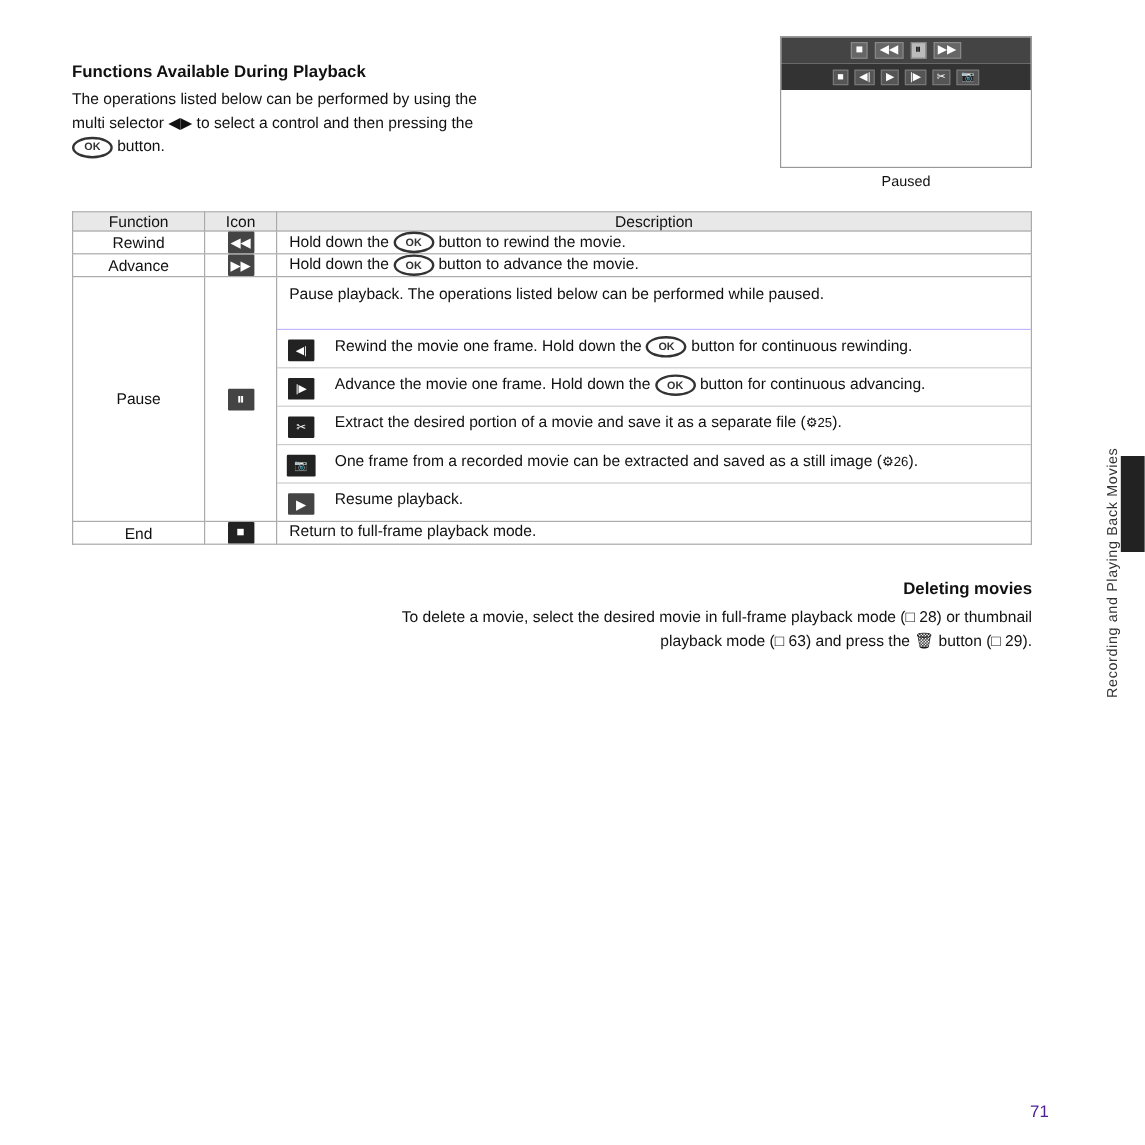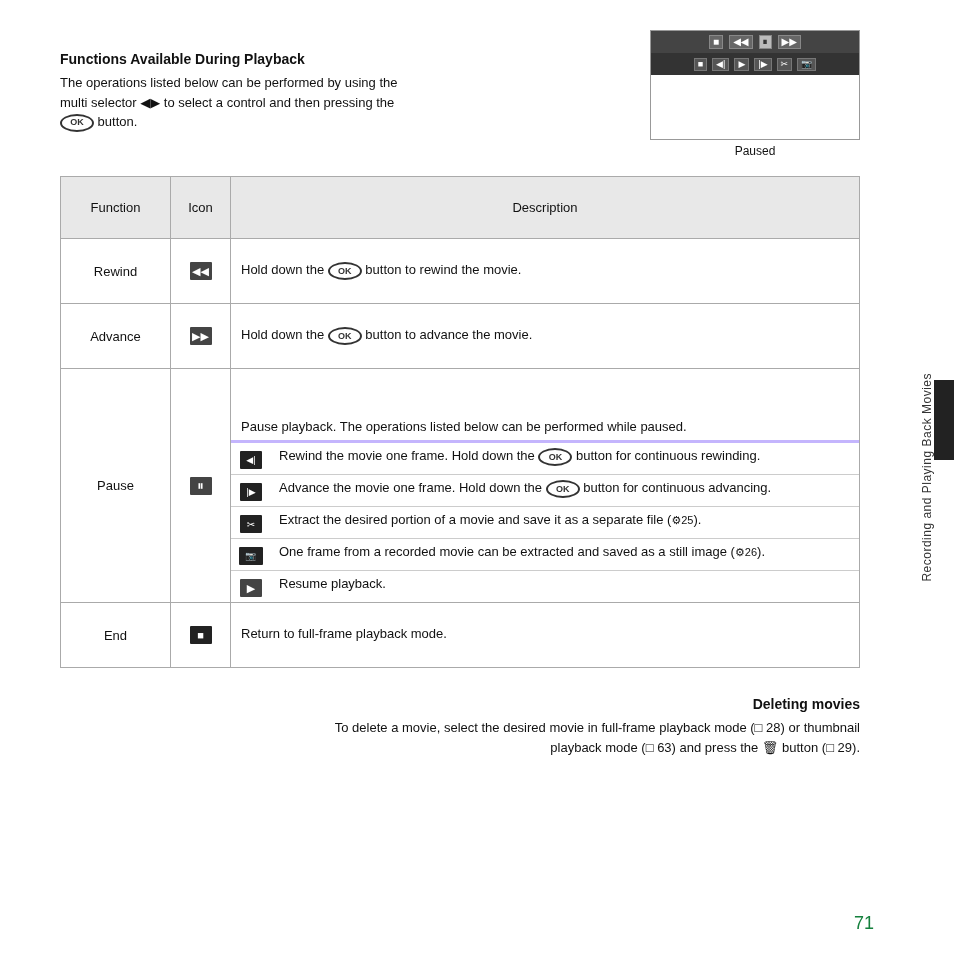--- a/index.html
+++ b/index.html
@@ -113,21 +113,21 @@
 
     
     .func-table {
       width: 100%;
       border-collapse: collapse;
       margin-bottom: 28px;
     }
 
     .func-table th, .func-table td {
       border: 1px solid #aaa;
-      padding: 23px 10px;
+      padding: 0 10px;
       vertical-align: top;
       font-size: 13px;
     }
 
     .func-table thead tr {
       background: #e8e8e8;
     }
 
     .func-table th {
       text-align: center;
@@ -237,22 +237,22 @@
       width: 20px;
       height: 80px;
       background: #222;
     }
 
     
     .page-number {
       position: absolute;
       bottom: 20px;
       right: 80px;
-      font-size: 18px;
-      color: #15803d;
+      font-size: 14px;
+      color: #4c1d95;
     }
 
     .deleting-section {
       margin-top: 2px;
       text-align: right;
     }
 
     .ref-link {
       font-size: 11px;
     }
@@ -314,21 +314,21 @@
         </td>
         <td class="desc-cell">Hold down the <span class="ok-icon">OK</span> button to advance the movie.</td>
       </tr>
 
       <tr>
         <td class="func-name" style="vertical-align:middle;">Pause</td>
         <td class="icon-cell" style="vertical-align:middle;">
           <span class="icon-box" style="font-size:13px;">⏸</span>
         </td>
         <td class="desc-cell" style="padding:0;">
-          <div style="padding:6px 10px 6px 10px; border-bottom:3px solid #c4b5fd;margin-top:44px;">
+          <div style="padding:6px 10px 22px 10px; border-bottom:1px solid #c4b5fd;">
             Pause playback. The operations listed below can be performed while paused.
           </div>
           <table class="sub-table">
             <tbody>
               <tr>
                 <td class="sub-icon">
                   <span class="icon-box icon-box-dark" style="font-size:9px;">◀|</span>
                 </td>
                 <td class="sub-desc">Rewind the movie one frame. Hold down the <span class="ok-icon">OK</span> button for continuous rewinding.</td>
               </tr>

